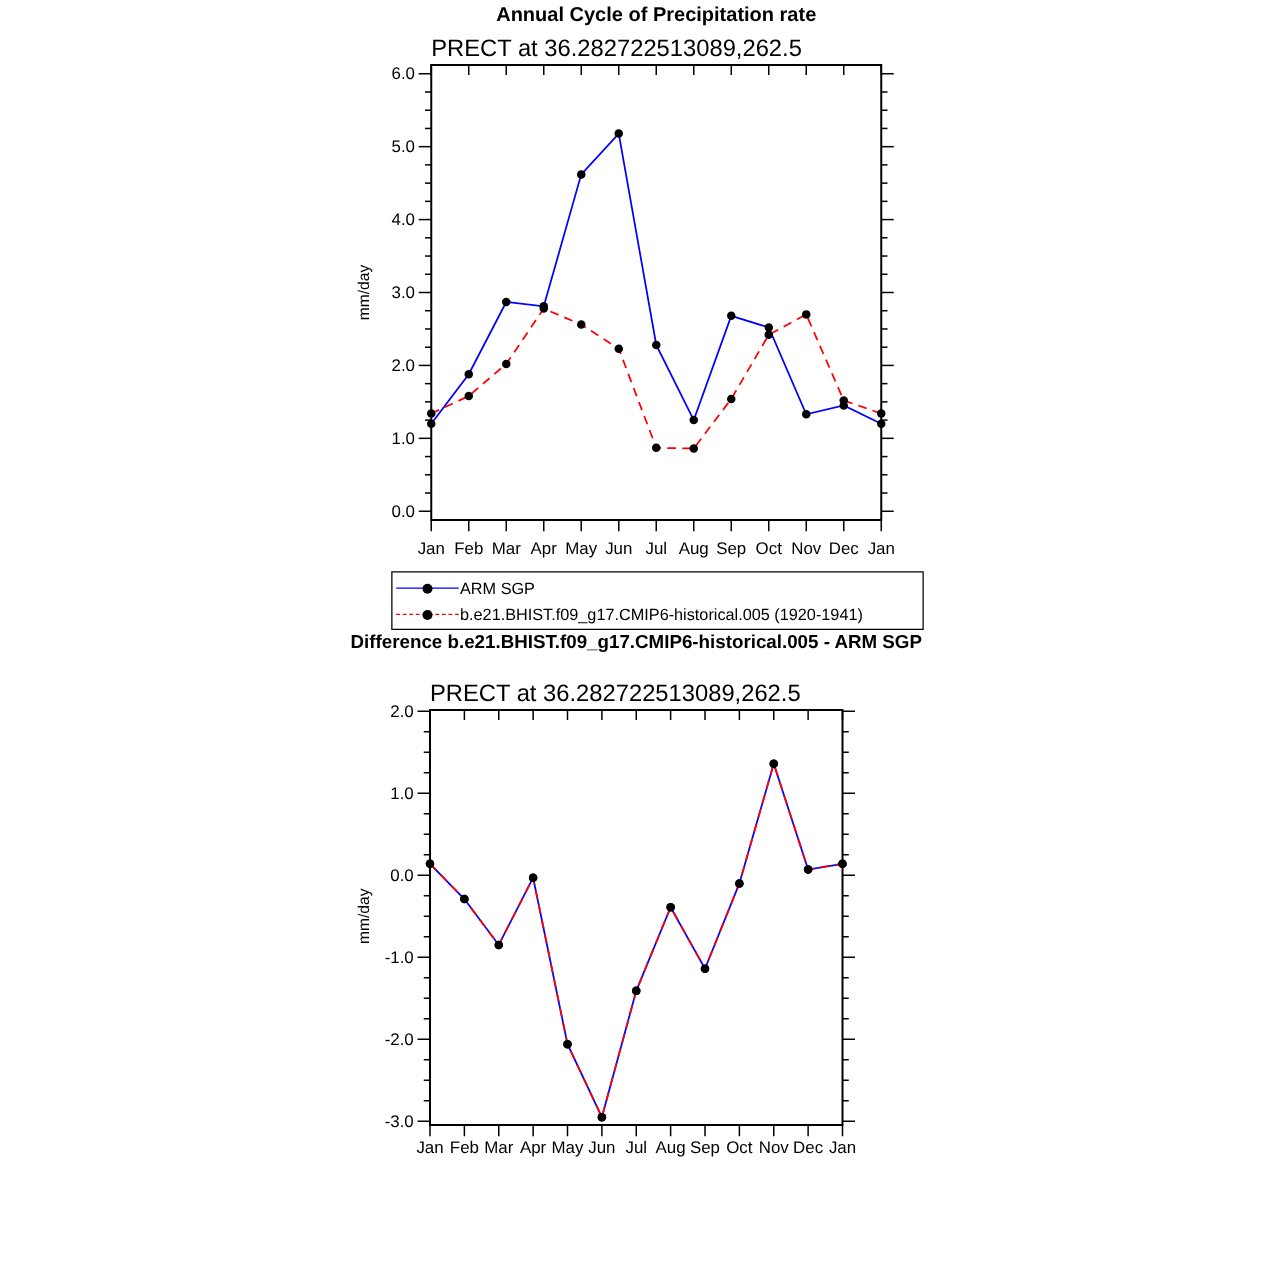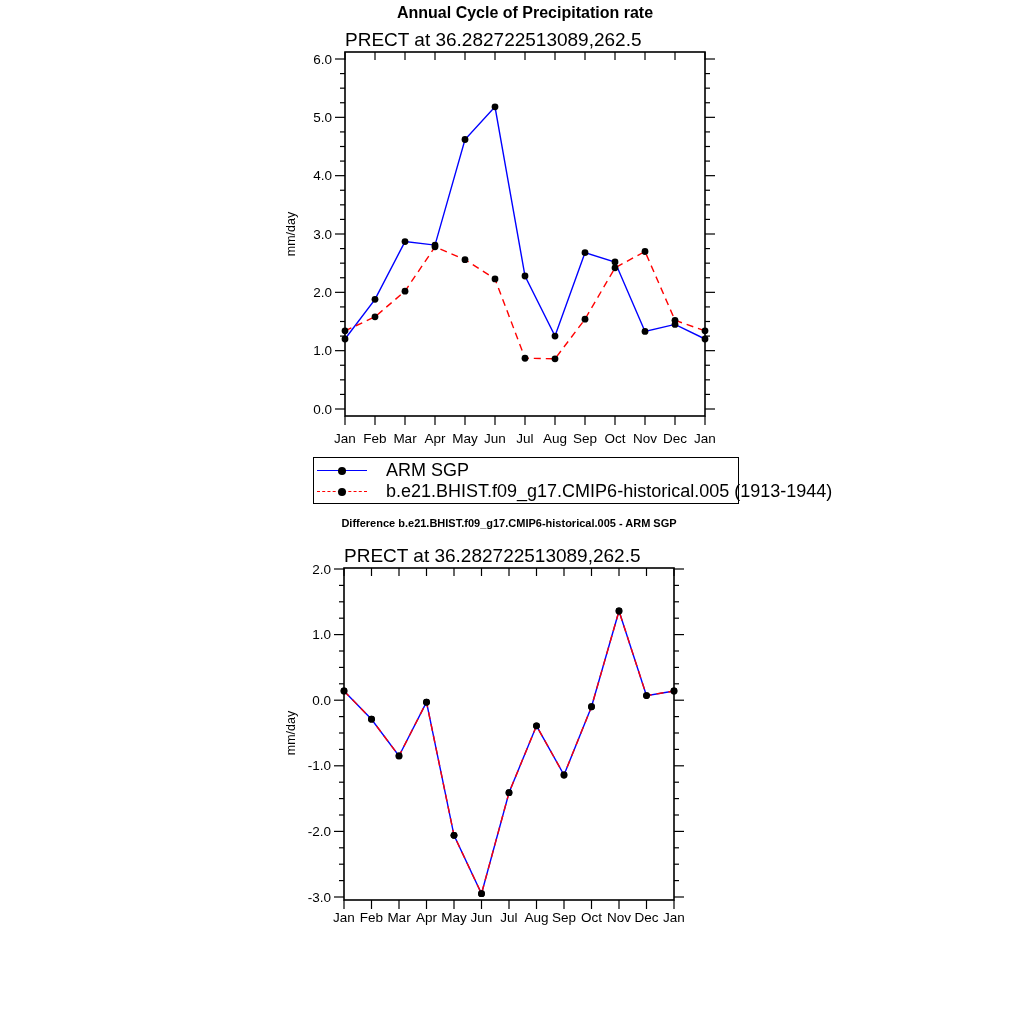--- a/index.html
+++ b/index.html
@@ -6,36 +6,36 @@
   body{
     width:1024px;height:1024px;position:relative;background:#ffffff;
     font-family:"Liberation Sans", sans-serif;color:#000;overflow:hidden;
   }
   #chart-svg{position:absolute;left:0;top:0;}
   svg text{font-family:"Liberation Sans", sans-serif;fill:#000;}
   .chart-title{
     position:absolute;text-align:center;font-weight:bold;font-size:16px;white-space:nowrap;
   }
   #title-1{left:270px;width:510px;top:4px;}
-  #title-2{left:244px;width:530px;top:517px;font-size:11px;}
+  #title-2{left:244px;width:530px;top:505px;font-size:15px;}
   .chart-subtitle{
     position:absolute;font-size:19px;white-space:nowrap;
   }
   #subtitle-1{left:345px;top:29px;}
   #subtitle-2{left:344px;top:545px;}
   .legend{
     position:absolute;left:313px;top:457px;width:426px;height:47px;
     border:1.5px solid #000;box-sizing:border-box;padding-top:2px;background:#fff;
   }
   .legend-row{display:flex;align-items:center;height:21px;}
   .legend-swatch{position:relative;flex:0 0 50px;width:50px;height:14px;margin-left:3px;}
   .legend-swatch .line{position:absolute;left:0;right:0;top:6px;border-top:1.5px solid #0000ff;}
   .legend-swatch.dashed .line{border-top:1.6px dashed #ff0000;}
   .legend-swatch .dot{position:absolute;left:21px;top:3px;width:8px;height:8px;border-radius:50%;background:#000;}
-  .legend-label{margin-left:19px;font-size:18px;white-space:nowrap;}
+  .legend-label{margin-left:1px;font-size:13px;white-space:nowrap;}
 </style>
 </head>
 <body>
 
 <svg id="chart-svg" width="1024" height="1024" viewBox="0 0 1024 1024">
     <g>
       <g stroke="#000" stroke-width="1.2">
         <line x1="335" y1="409" x2="345" y2="409"></line>
         <line x1="705" y1="409" x2="715" y2="409"></line>
         <line x1="340" y1="394.4166666666667" x2="345" y2="394.4166666666667"></line>
@@ -308,18 +308,18 @@
       <span class="line"></span>
       <span class="dot"></span>
     </span>
     <span class="legend-label">ARM SGP</span>
   </div>
   <div class="legend-row">
     <span class="legend-swatch dashed">
       <span class="line"></span>
       <span class="dot"></span>
     </span>
-    <span class="legend-label">b.e21.BHIST.f09_g17.CMIP6-historical.005 (1913-1944)</span>
+    <span class="legend-label">b.e21.BHIST.f09_g17.CMIP6-historical.005 (1920-1941)</span>
   </div>
 </div>
 
 <div id="title-2" class="chart-title">Difference b.e21.BHIST.f09_g17.CMIP6-historical.005 - ARM SGP</div>
 <div id="subtitle-2" class="chart-subtitle">PRECT at 36.282722513089,262.5</div>
 
 </body></html>

